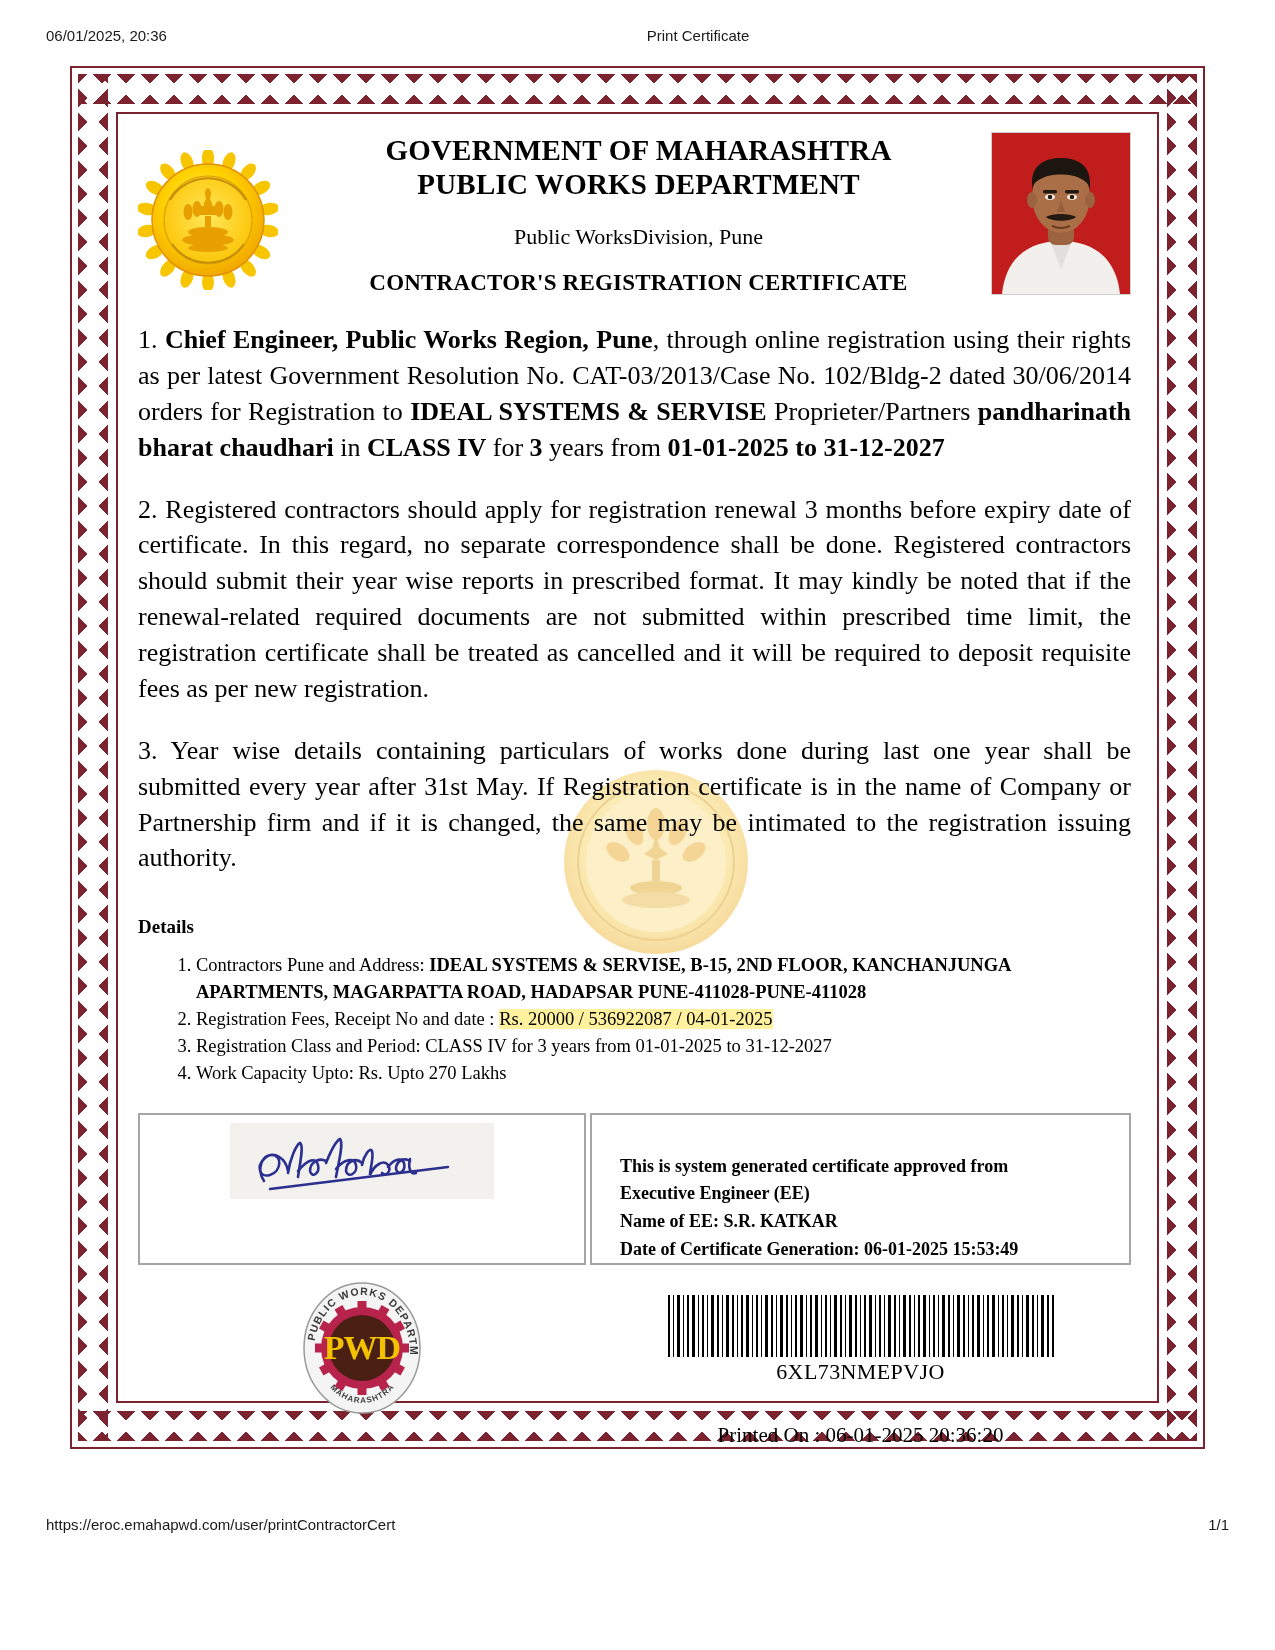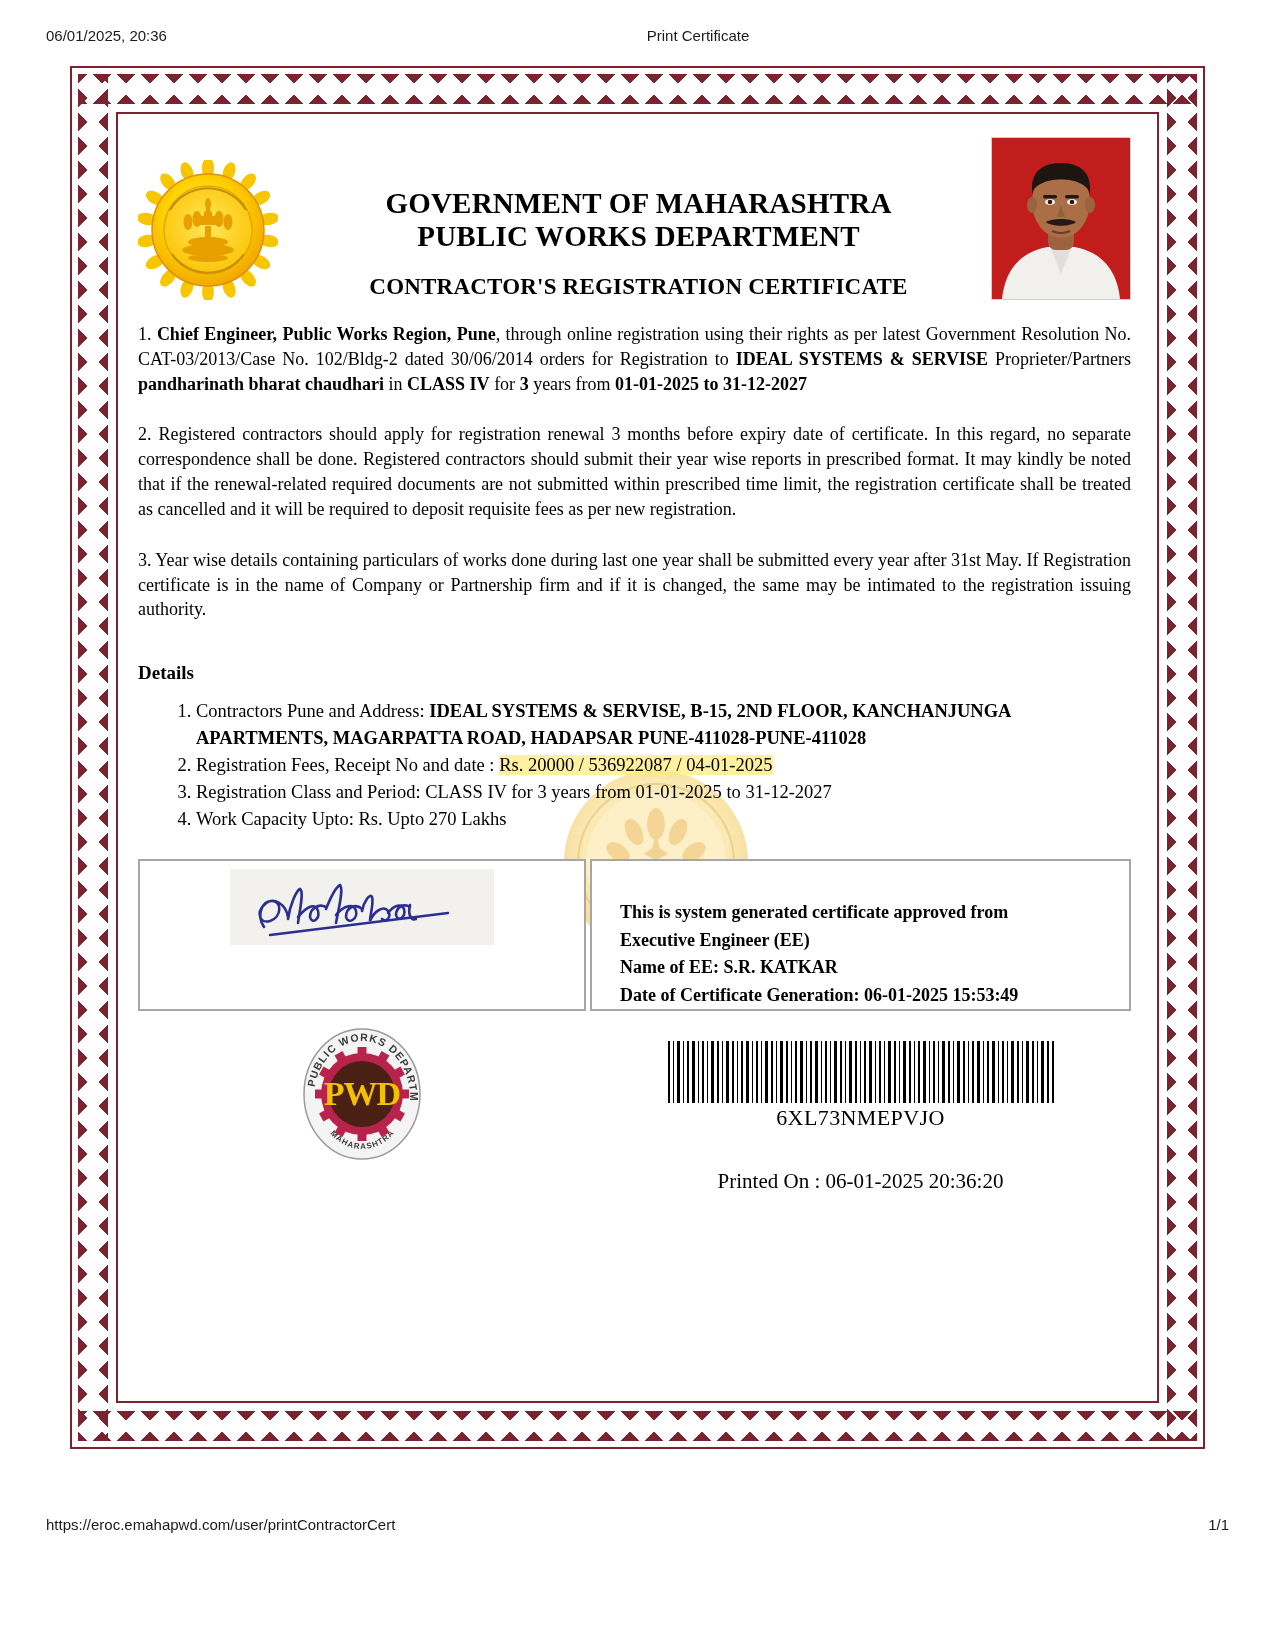--- a/index.html
+++ b/index.html
@@ -98,21 +98,21 @@
   .cert-body {
     position: absolute;
     left: 54px; top: 54px;
     width: 1017px; height: 1265px;
     padding: 0 12px;
   }
 
   
   .head-row {
     display: flex;
-    align-items: flex-end;
+    align-items: center;
     height: 178px;
     position: relative;
   }
   .emblem { width: 148px; flex: 0 0 148px; padding-top: 18px; }
   .emblem svg { display: block; }
   .head-center {
     flex: 1 1 auto;
     text-align: center;
     padding-top: 8px;
   }
@@ -138,21 +138,21 @@
     margin-top: 4px;
     border: 1px solid #cfcfcf;
     position: relative;
     overflow: hidden;
     background: #c01d1c;
   }
   .photo svg { display:block; }
 
   
   .para {
-    font-size: 18px;
+    font-size: 26px;
     line-height: 1.38;
     text-align: justify;
     margin-top: 26px;
     position: relative;
     z-index: 2;
   }
   .para.first { margin-top: 22px; }
   .para b { font-weight: bold; }
 
   
@@ -352,20 +352,21 @@
               <ellipse cx="0" cy="20" rx="26" ry="6"></ellipse>
               <ellipse cx="0" cy="28" rx="20" ry="4"></ellipse>
             </g>
           </g>
         </svg>
       </div>
 
       <div class="head-center">
         <div class="gov-line">GOVERNMENT OF MAHARASHTRA</div>
         <div class="gov-line">PUBLIC WORKS DEPARTMENT</div>
+        <div class="division">Public WorksDivision, Pune</div>
         <div class="cert-title">CONTRACTOR'S REGISTRATION CERTIFICATE</div>
       </div>
 
       <div class="photo">
         <svg width="138" height="161" viewBox="0 0 138 161">
           <rect width="138" height="161" fill="#c01d1c"></rect>
 
           <path d="M10 161 C14 122 40 108 69 108 C98 108 124 122 128 161 Z" fill="#f2f0ec"></path>
           <path d="M58 108 L69 136 L80 108 Z" fill="#e2dedb"></path>
 

